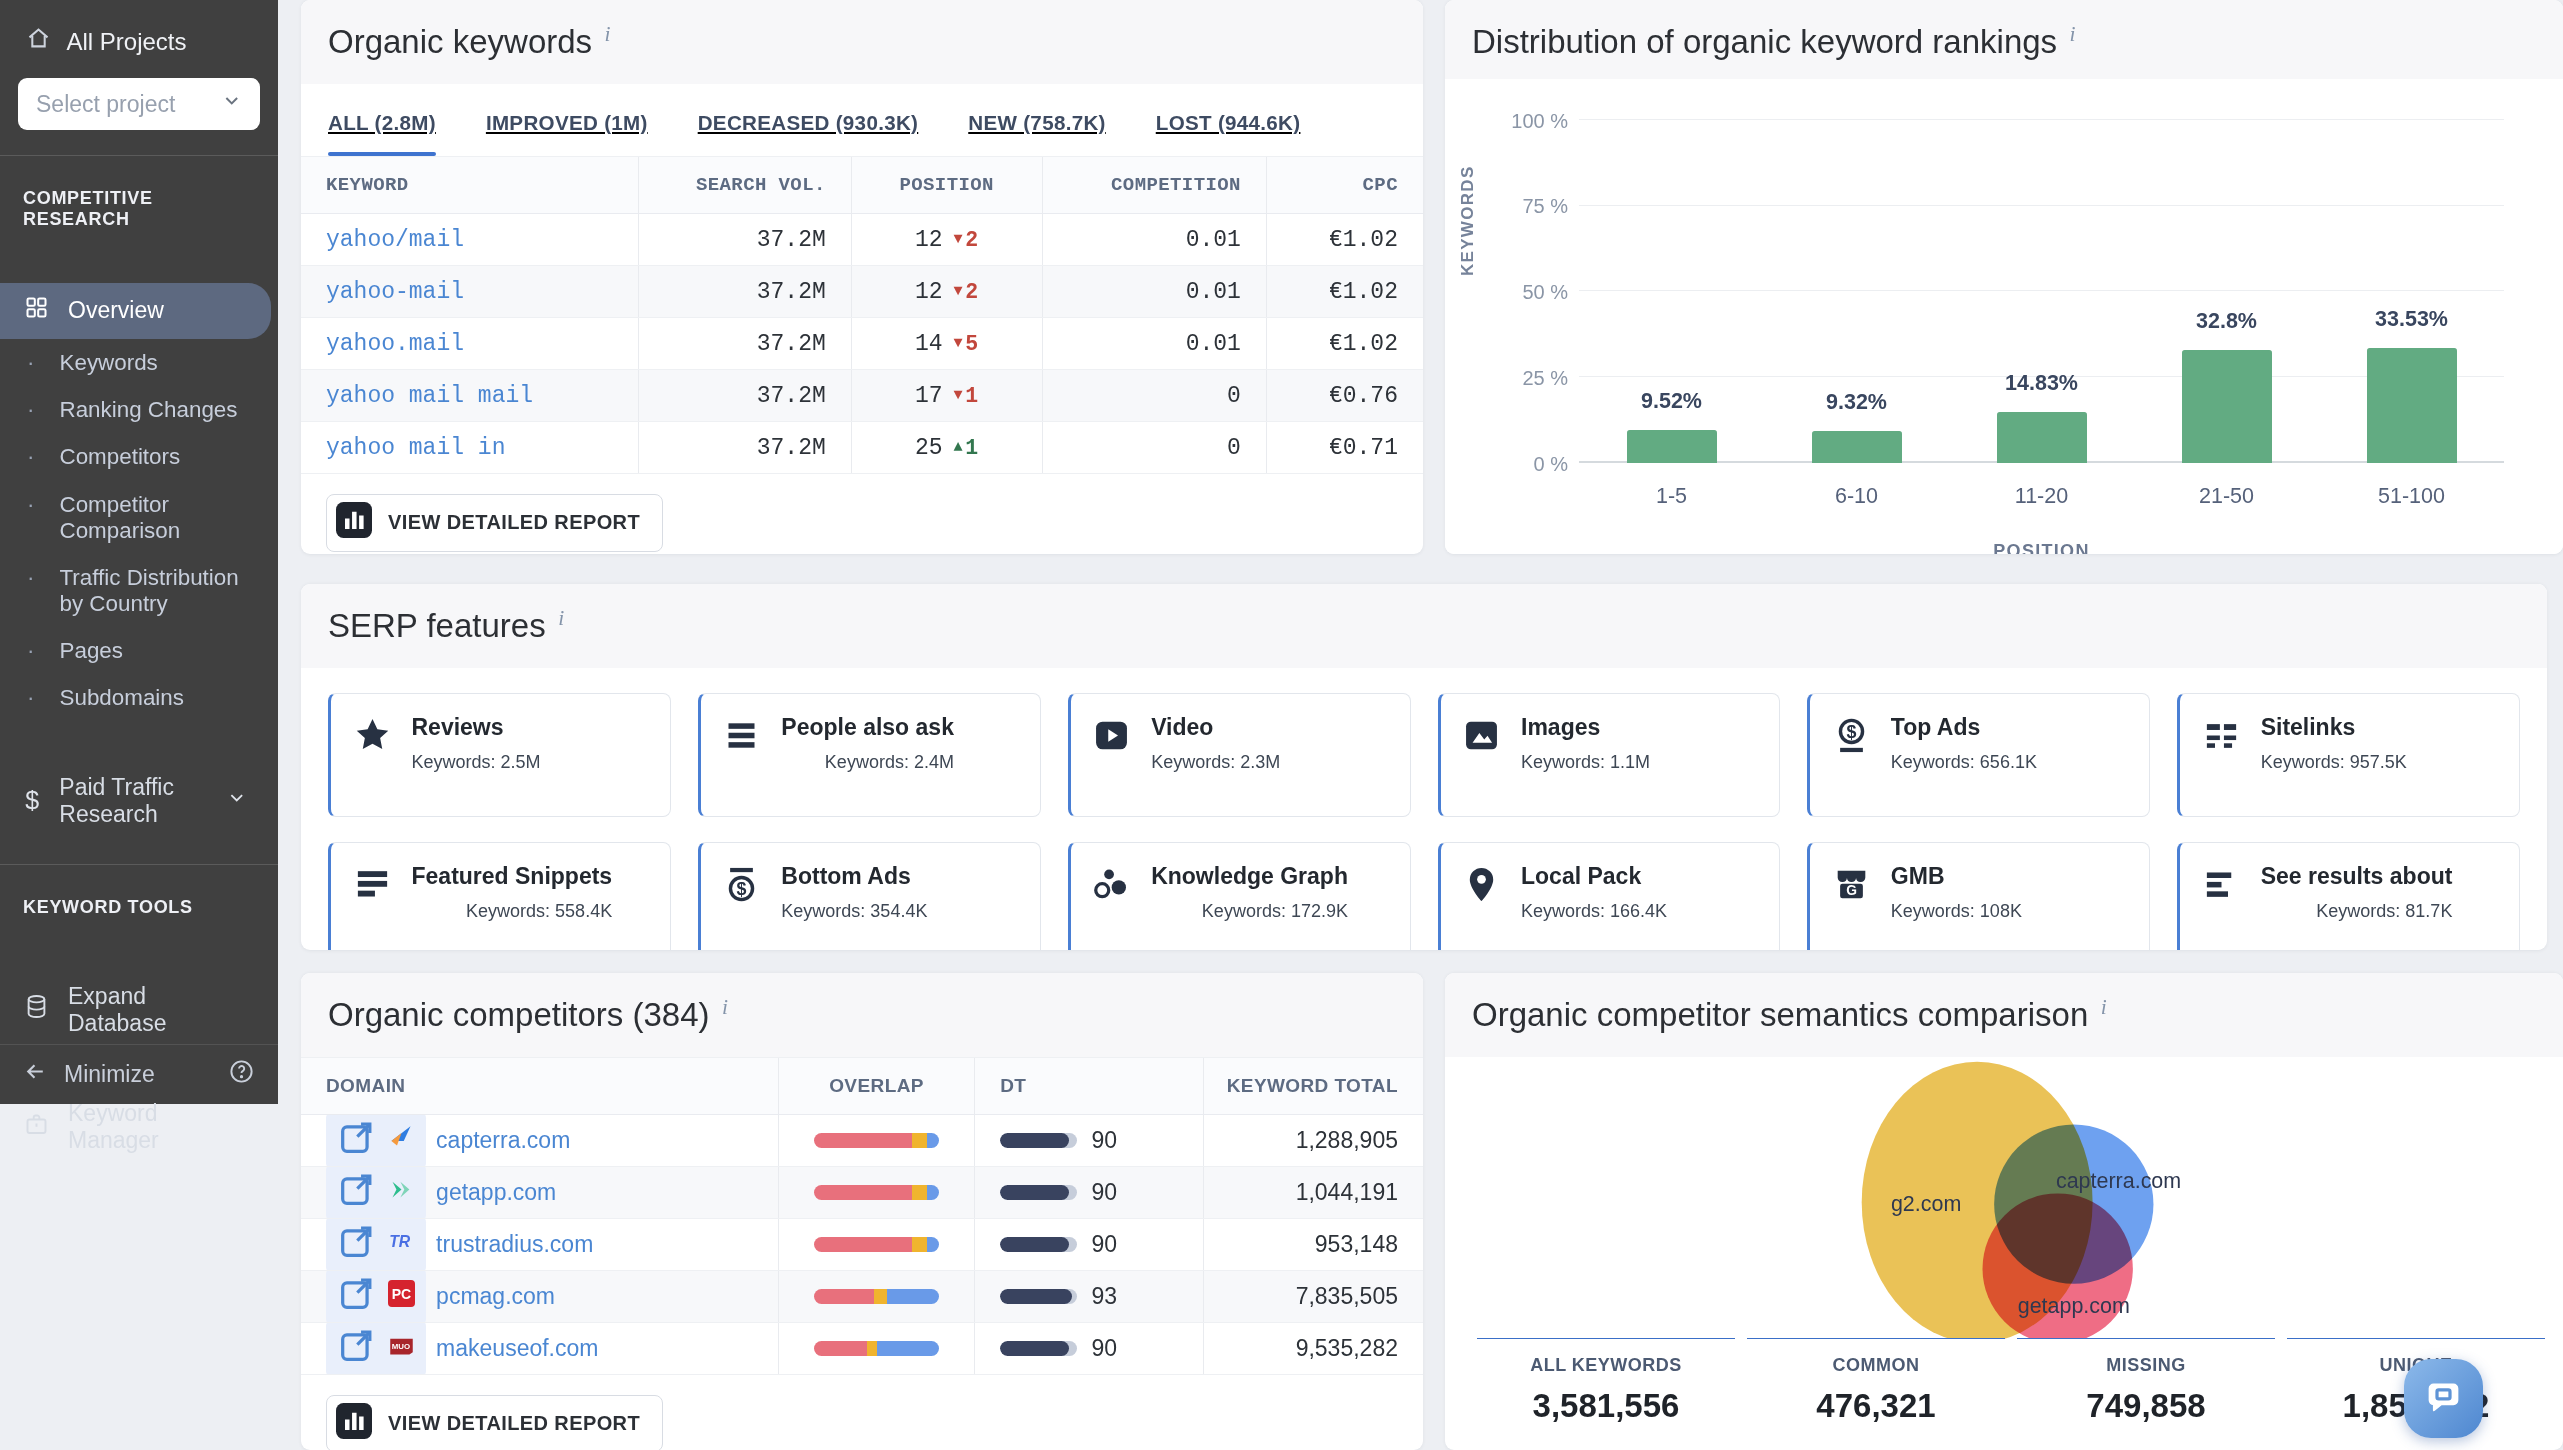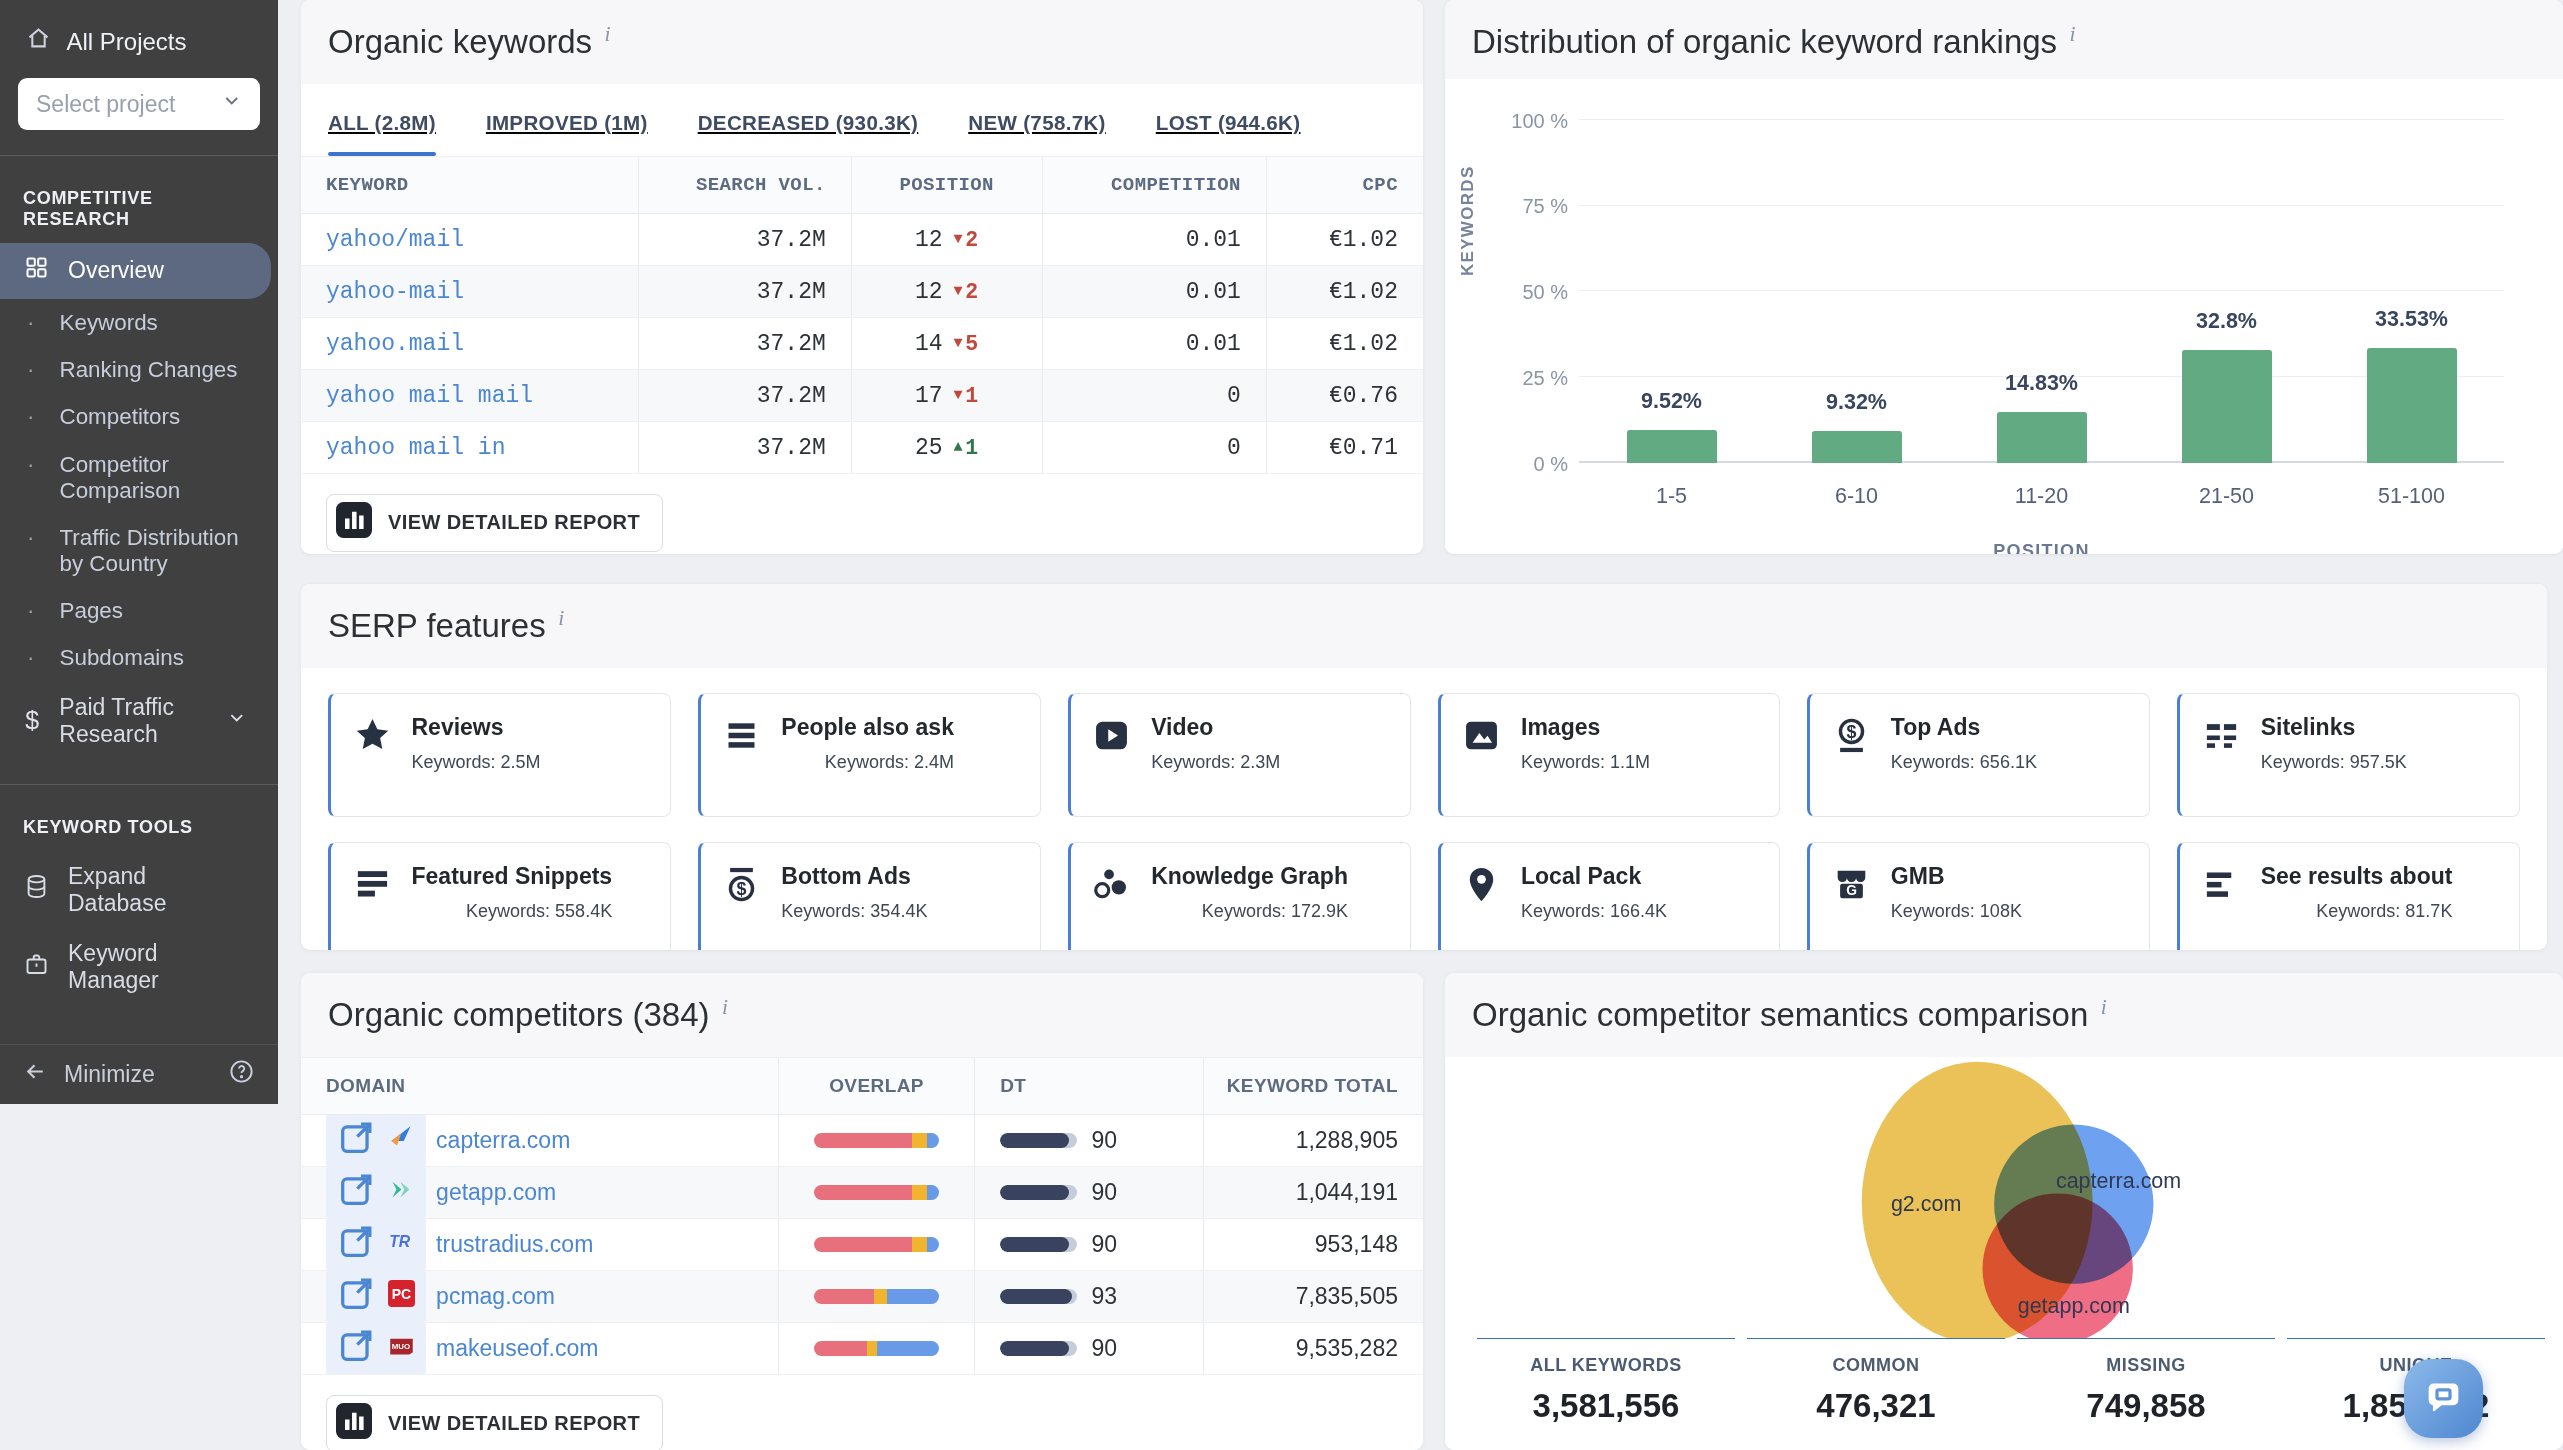--- a/index.html
+++ b/index.html
@@ -5,21 +5,21 @@
   html,body{margin:0;padding:0;background:#edeff3;font-family:"Liberation Sans",sans-serif;}
   .app{position:relative;width:2563px;height:1450px;overflow:hidden;background:#edeff3;}
 
   
   .sidebar{position:absolute;left:0;top:0;width:278px;height:1104px;background:#404040;color:#ced4de;z-index:5;}
   .sb-pad{padding:0 18px;}
   .all-projects{display:flex;align-items:center;gap:14.3px;color:#f0f2f6;font-size:24px;padding:25px 7.2px 20px;}
   .select{background:#fff;border-radius:9px;height:52px;display:flex;align-items:center;justify-content:space-between;padding:0 18px;color:#97a0ae;font-size:23px;cursor:pointer;}
   .sb-divider{height:0.9px;background:rgba(255,255,255,.14);margin:25px 0;}
   .sb-section-label{padding:7.2px 23px 12.5px;font-size:18px;font-weight:bold;letter-spacing:0.7px;color:#eef0f5;}
-  .sb-item{display:flex;align-items:center;gap:18px;padding:11.7px 23px;font-size:23px;color:#d8dde5;border-radius:0 23px 23px 0;cursor:pointer;margin-right:7.2px;}
+  .sb-item{display:flex;align-items:center;gap:18px;padding:11.7px 23px;font-size:23px;color:#d8dde5;border-radius:0 23px 23px 0;cursor:pointer;margin-right:7.2px;margin-top:40px;}
   .sb-item.active{background:#5d6980;color:#fff;}
   .sb-item.expanded{background:#545f77;}
   .sb-item .chev{margin-left:auto;}
   .sb-sub{display:flex;gap:20px;padding:10.8px 23px 10.8px 27px;font-size:22.4px;color:#c7cedb;cursor:pointer;line-height:1.15;}
   .sb-sub .bullet{color:#98a2b4;width:12.5px;flex:0 0 12.5px;}
   .sb-bottom{position:absolute;bottom:0;left:0;right:0;height:59px;display:flex;align-items:center;gap:16px;padding:0 23px;color:#c9cfda;font-size:23px;border-top:0.9px solid rgba(255,255,255,.10);}
   .sb-bottom .help{margin-left:auto;}
 
   
   .card{position:absolute;background:#fff;border-radius:9px;box-shadow:0 0.9px 3.6px rgba(45,55,75,.07);overflow:hidden;}

